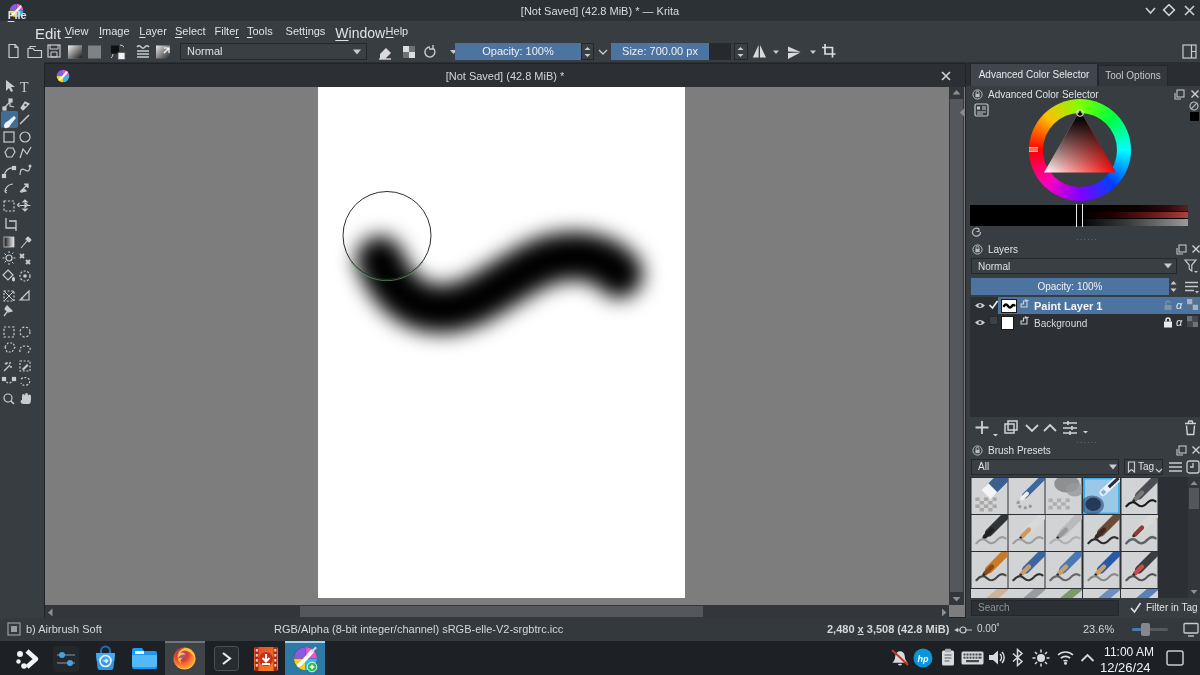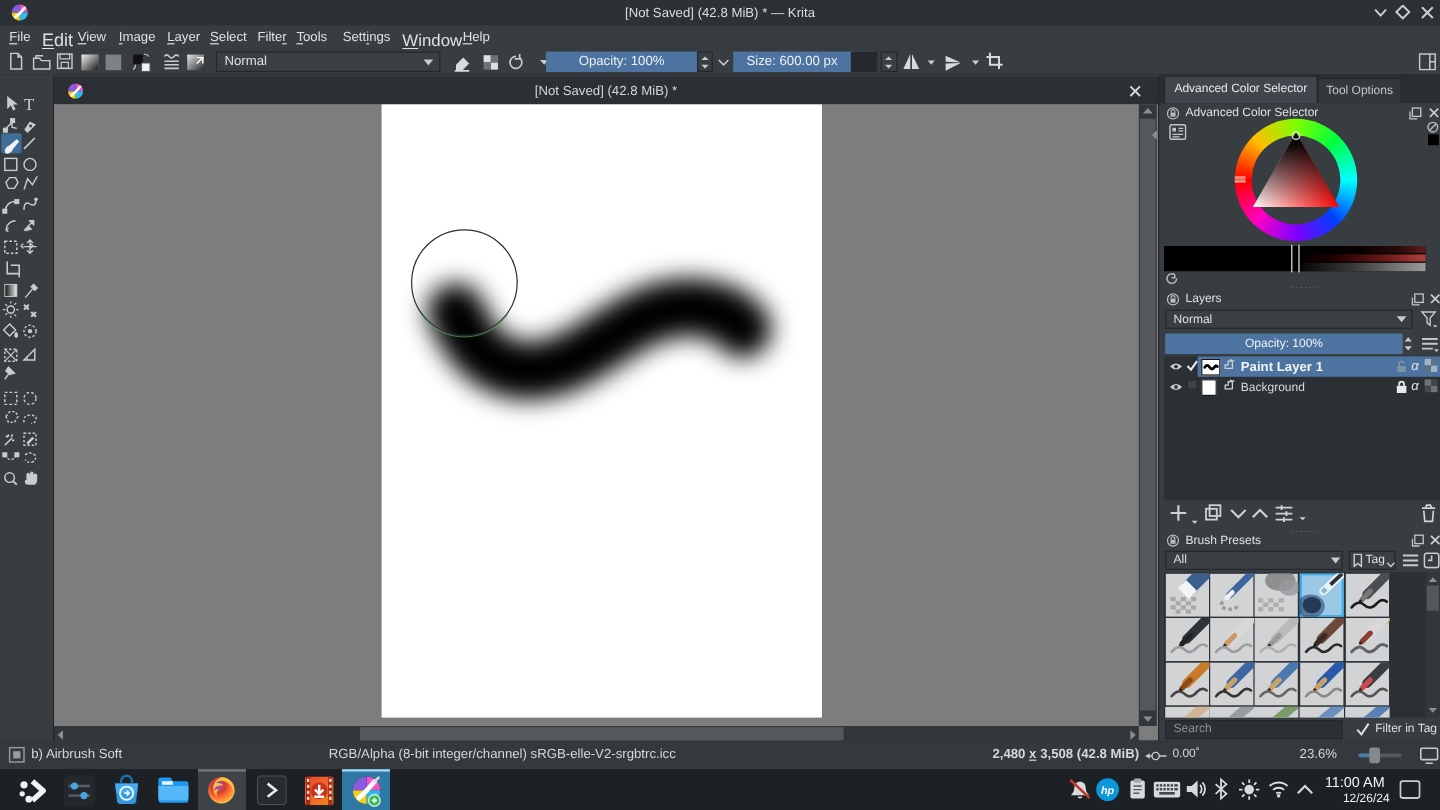--- a/index.html
+++ b/index.html
@@ -18,21 +18,21 @@
 <path d="M0.7 7.5 A6.8 6.8 0 0 1 7.5 0.7 L7.5 7.5 Z" fill="#8a5ae0"></path>
 <path d="M3.8 11.2 Q6.5 9.5 11.5 3.5" stroke="#fff" stroke-width="2.2" stroke-linecap="round" fill="none"></path>
 </svg>
 <div class="txt" style="left:0px;top:4.5px;font-size:11px;color:#d9dbdc;font-weight:400;left:0;width:1200px;text-align:center;">[Not Saved] (42.8 MiB) * — Krita</div>
 <svg class="abs" style="left:1144px;top:4px" width="52" height="13" viewBox="0 0 52 13">
 <path d="M2 4 L6.5 9 L11 4" stroke="#ccd0d3" stroke-width="1.6" fill="none"></path>
 <rect x="21.2" y="2.2" width="7.6" height="7.6" transform="rotate(45 25 6)" stroke="#ccd0d3" stroke-width="1.6" fill="none"></rect>
 <path d="M41 2 L50 11 M50 2 L41 11" stroke="#ccd0d3" stroke-width="1.6" fill="none"></path>
 </svg>
 <div class="abs" style="left:0px;top:21px;width:1200px;height:20px;background:#383d42;"></div>
-<div class="txt" style="left:7.7px;top:25px;font-size:11px;color:#dfe1e2;font-weight:400;"><span style="text-decoration:underline;text-underline-offset:2px;">F</span>ile</div>
+<div class="txt" style="left:7.7px;top:9px;font-size:11px;color:#dfe1e2;font-weight:700;"><span style="text-decoration:underline;text-underline-offset:2px;">F</span>ile</div>
 <div class="txt" style="left:35px;top:25px;font-size:15px;color:#dfe1e2;font-weight:400;"><span style="text-decoration:underline;text-underline-offset:2px;">E</span>dit</div>
 <div class="txt" style="left:64.7px;top:25px;font-size:11px;color:#dfe1e2;font-weight:400;"><span style="text-decoration:underline;text-underline-offset:2px;">V</span>iew</div>
 <div class="txt" style="left:99px;top:25px;font-size:11px;color:#dfe1e2;font-weight:400;"><span style="text-decoration:underline;text-underline-offset:2px;">I</span>mage</div>
 <div class="txt" style="left:139.3px;top:25px;font-size:11px;color:#dfe1e2;font-weight:400;"><span style="text-decoration:underline;text-underline-offset:2px;">L</span>ayer</div>
 <div class="txt" style="left:175px;top:25px;font-size:11px;color:#dfe1e2;font-weight:400;"><span style="text-decoration:underline;text-underline-offset:2px;">S</span>elect</div>
 <div class="txt" style="left:214.5px;top:25px;font-size:11px;color:#dfe1e2;font-weight:400;">Filte<span style="text-decoration:underline;text-underline-offset:2px;">r</span></div>
 <div class="txt" style="left:247px;top:25px;font-size:11px;color:#dfe1e2;font-weight:400;"><span style="text-decoration:underline;text-underline-offset:2px;">T</span>ools</div>
 <div class="txt" style="left:285.6px;top:25px;font-size:11px;color:#dfe1e2;font-weight:400;">Sett<span style="text-decoration:underline;text-underline-offset:2px;">i</span>ngs</div>
 <div class="txt" style="left:335.3px;top:25px;font-size:14px;color:#dfe1e2;font-weight:400;"><span style="text-decoration:underline;text-underline-offset:2px;">W</span>indow</div>
 <div class="txt" style="left:385.6px;top:25px;font-size:11px;color:#dfe1e2;font-weight:400;"><span style="text-decoration:underline;text-underline-offset:2px;">H</span>elp</div>
@@ -90,21 +90,21 @@
 <div class="txt" style="left:455px;top:45px;font-size:11px;color:#eef1f3;font-weight:400;width:126px;text-align:center;">Opacity: 100%</div>
 <div class="abs" style="left:581px;top:43px;width:13px;height:17px;background:#3a3f44;border:1px solid #24282c;"></div>
 <svg class="abs" style="left:583px;top:46px" width="9" height="12">
     <path d="M1.5 4 L4.5 1 L7.5 4 Z M1.5 8 L4.5 11 L7.5 8 Z" fill="#c9ccce"></path>
   </svg>
 <svg class="abs" style="left:598px;top:49px" width="10" height="6">
     <path d="M1 1 L5 5 L9 1" stroke="#c9ccce" stroke-width="1.3" fill="none"></path>
   </svg>
 <div class="abs" style="left:611px;top:43px;width:118px;height:17px;background:#4d73a0;"></div>
 <div class="abs" style="left:709px;top:43px;width:22px;height:17px;background:#26292d;"></div>
-<div class="txt" style="left:611px;top:45px;font-size:11px;color:#eef1f3;font-weight:400;width:98px;text-align:center;">Size: 600.00 px</div>
+<div class="txt" style="left:611px;top:45px;font-size:11px;color:#eef1f3;font-weight:400;width:98px;text-align:center;">Size: 700.00 px</div>
 <div class="abs" style="left:734px;top:43px;width:14px;height:17px;background:#3a3f44;border:1px solid #24282c;"></div>
 <svg class="abs" style="left:736px;top:46px" width="9" height="12">
     <path d="M1.5 4 L4.5 1 L7.5 4 Z M1.5 8 L4.5 11 L7.5 8 Z" fill="#c9ccce"></path>
   </svg>
 <svg class="abs" style="left:748px;top:41px" width="100" height="21" viewBox="0 0 100 21">
 <path d="M10.6 4 L10.6 16.5 L4.8 16.5 Z" fill="#d8dadb"></path>
 <path d="M12 4 L18 16.5 L12 16.5 Z" fill="#d8dadb"></path>
 <path d="M25 9.5 l3 3.5 l3 -3.5 z" fill="#c9ccce"></path>
 <path d="M40 5.5 L52.5 11 L40 10.5 Z" fill="#d8dadb"></path>
 <path d="M40 12 L52.5 11.5 L40 18 Z" fill="#d8dadb"></path>
@@ -727,15 +727,15 @@
 <path d="M2 5 a11 11 0 0 1 15 0"></path>
 <path d="M4.8 8.2 a7 7 0 0 1 9.4 0"></path>
 <path d="M7.5 11.2 a3.5 3.5 0 0 1 4 0"></path>
 </g>
 <circle cx="9.5" cy="13.2" r="1.5" fill="#d8dadc"></circle>
 </svg>
 <svg class="abs" style="left:1080px;top:653px" width="15" height="10">
     <path d="M1.5 8 L7.5 2 L13.5 8" stroke="#d8dadc" stroke-width="1.8" fill="none"></path>
   </svg>
 <div class="txt" style="left:1100px;top:645px;font-size:12px;color:#f0f2f3;font-weight:400;width:58px;text-align:center;">11:00 AM</div>
-<div class="txt" style="left:1100px;top:660px;font-size:10px;color:#f0f2f3;font-weight:400;width:58px;text-align:right;">12/26/24</div>
+<div class="txt" style="left:1100px;top:660px;font-size:13px;color:#f0f2f3;font-weight:400;width:58px;text-align:left;">12/26/24</div>
 <svg class="abs" style="left:1166px;top:650px" width="18" height="16">
     <rect x="1" y="1" width="16" height="14" rx="2" fill="none" stroke="#c8cbcd" stroke-width="1.5"></rect>
   </svg>
 </body></html>

